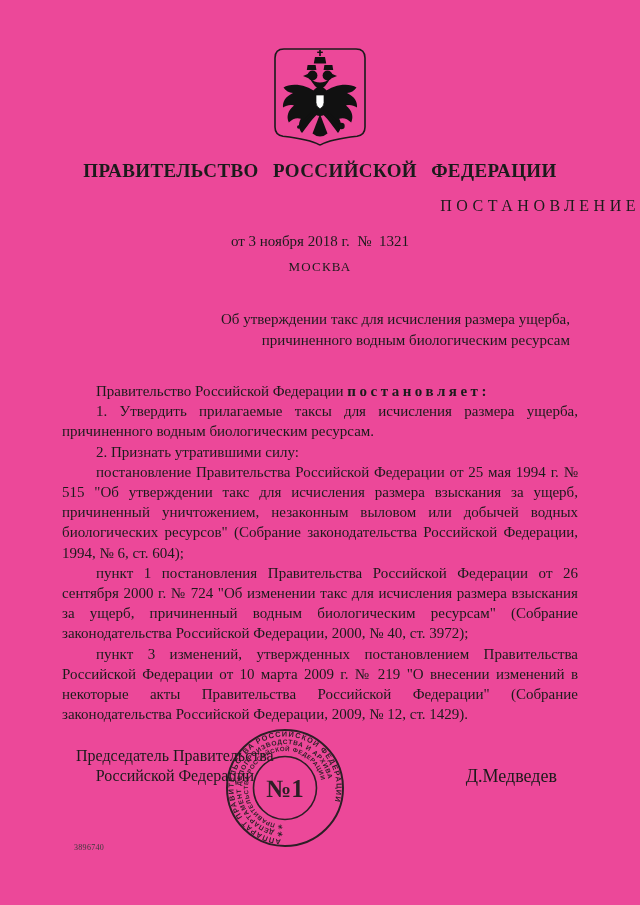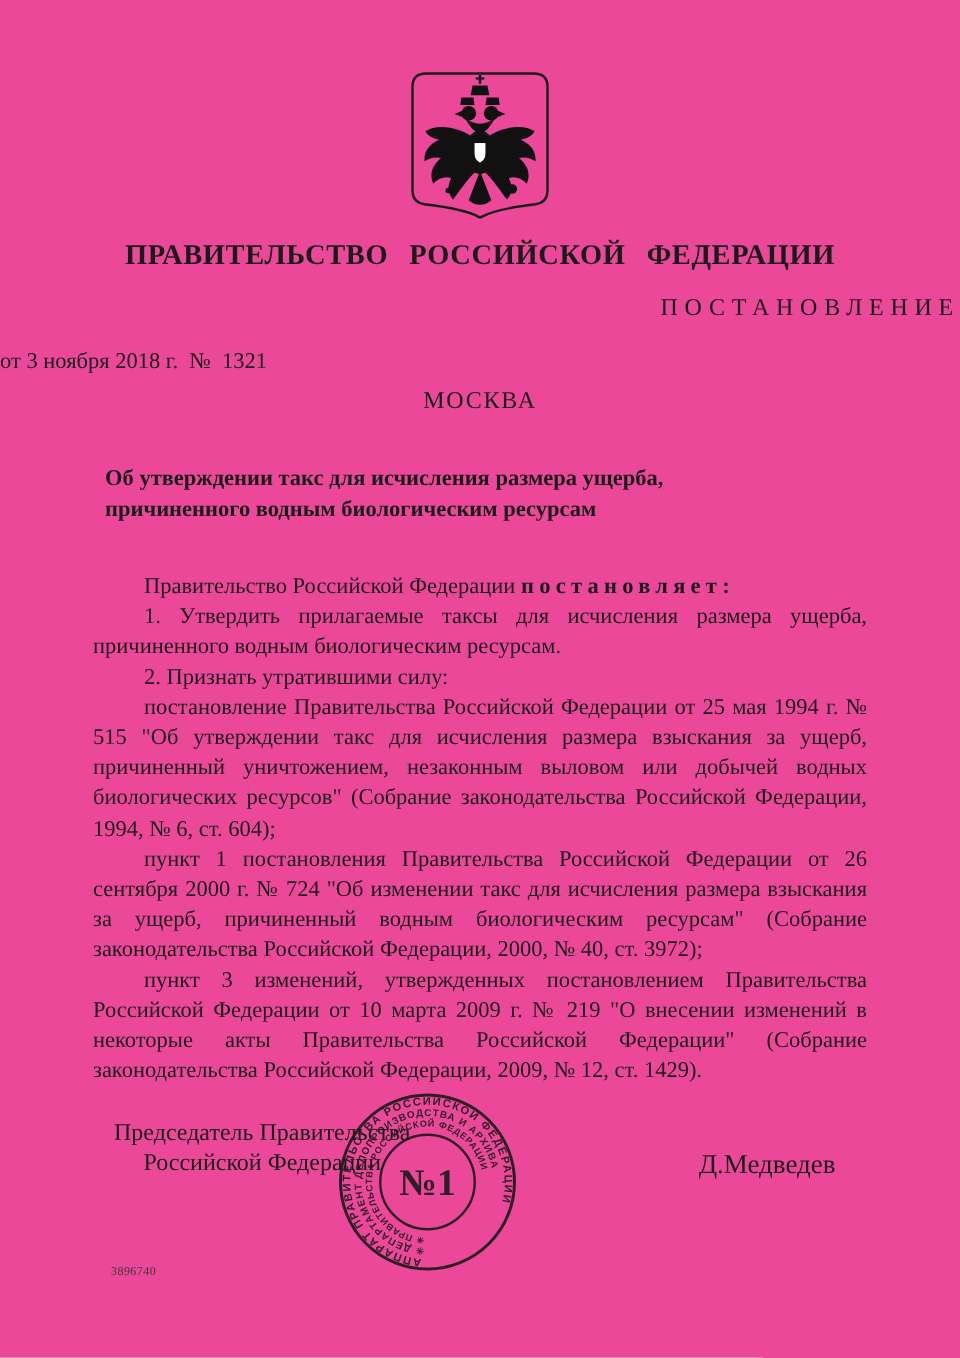--- a/index.html
+++ b/index.html
@@ -27,30 +27,30 @@
     word-spacing:9px;letter-spacing:.4px;
     white-space:nowrap;
   }
   .doc-type{
     position:absolute;left:0;top:197px;width:640px;
     text-align:right;font-size:16px;letter-spacing:4.5px;
     white-space:nowrap;
   }
   .doc-date{
     position:absolute;left:0;top:233px;width:640px;
-    text-align:left;font-size:15px;
+    text-align:center;font-size:15px;
     white-space:pre;
   }
   .doc-city{
     position:absolute;left:0;top:259px;width:640px;
-    text-align:center;font-size:16px;letter-spacing:1.2px;
+    text-align:center;font-size:13px;letter-spacing:1.2px;
   }
   .subject{
     position:absolute;left:70px;top:309px;width:500px;
-    text-align:left;font-weight:bold;font-size:15px;line-height:21px;
+    text-align:right;font-weight:normal;font-size:15px;line-height:21px;
   }
   
   .body-text{
     position:absolute;left:62px;top:381px;width:516px;
     font-size:15px;line-height:20.2px;
     text-align:justify;
   }
   .body-text p{margin:0;text-indent:34px;}
   .decree{font-weight:bold;letter-spacing:3.5px;}
   

